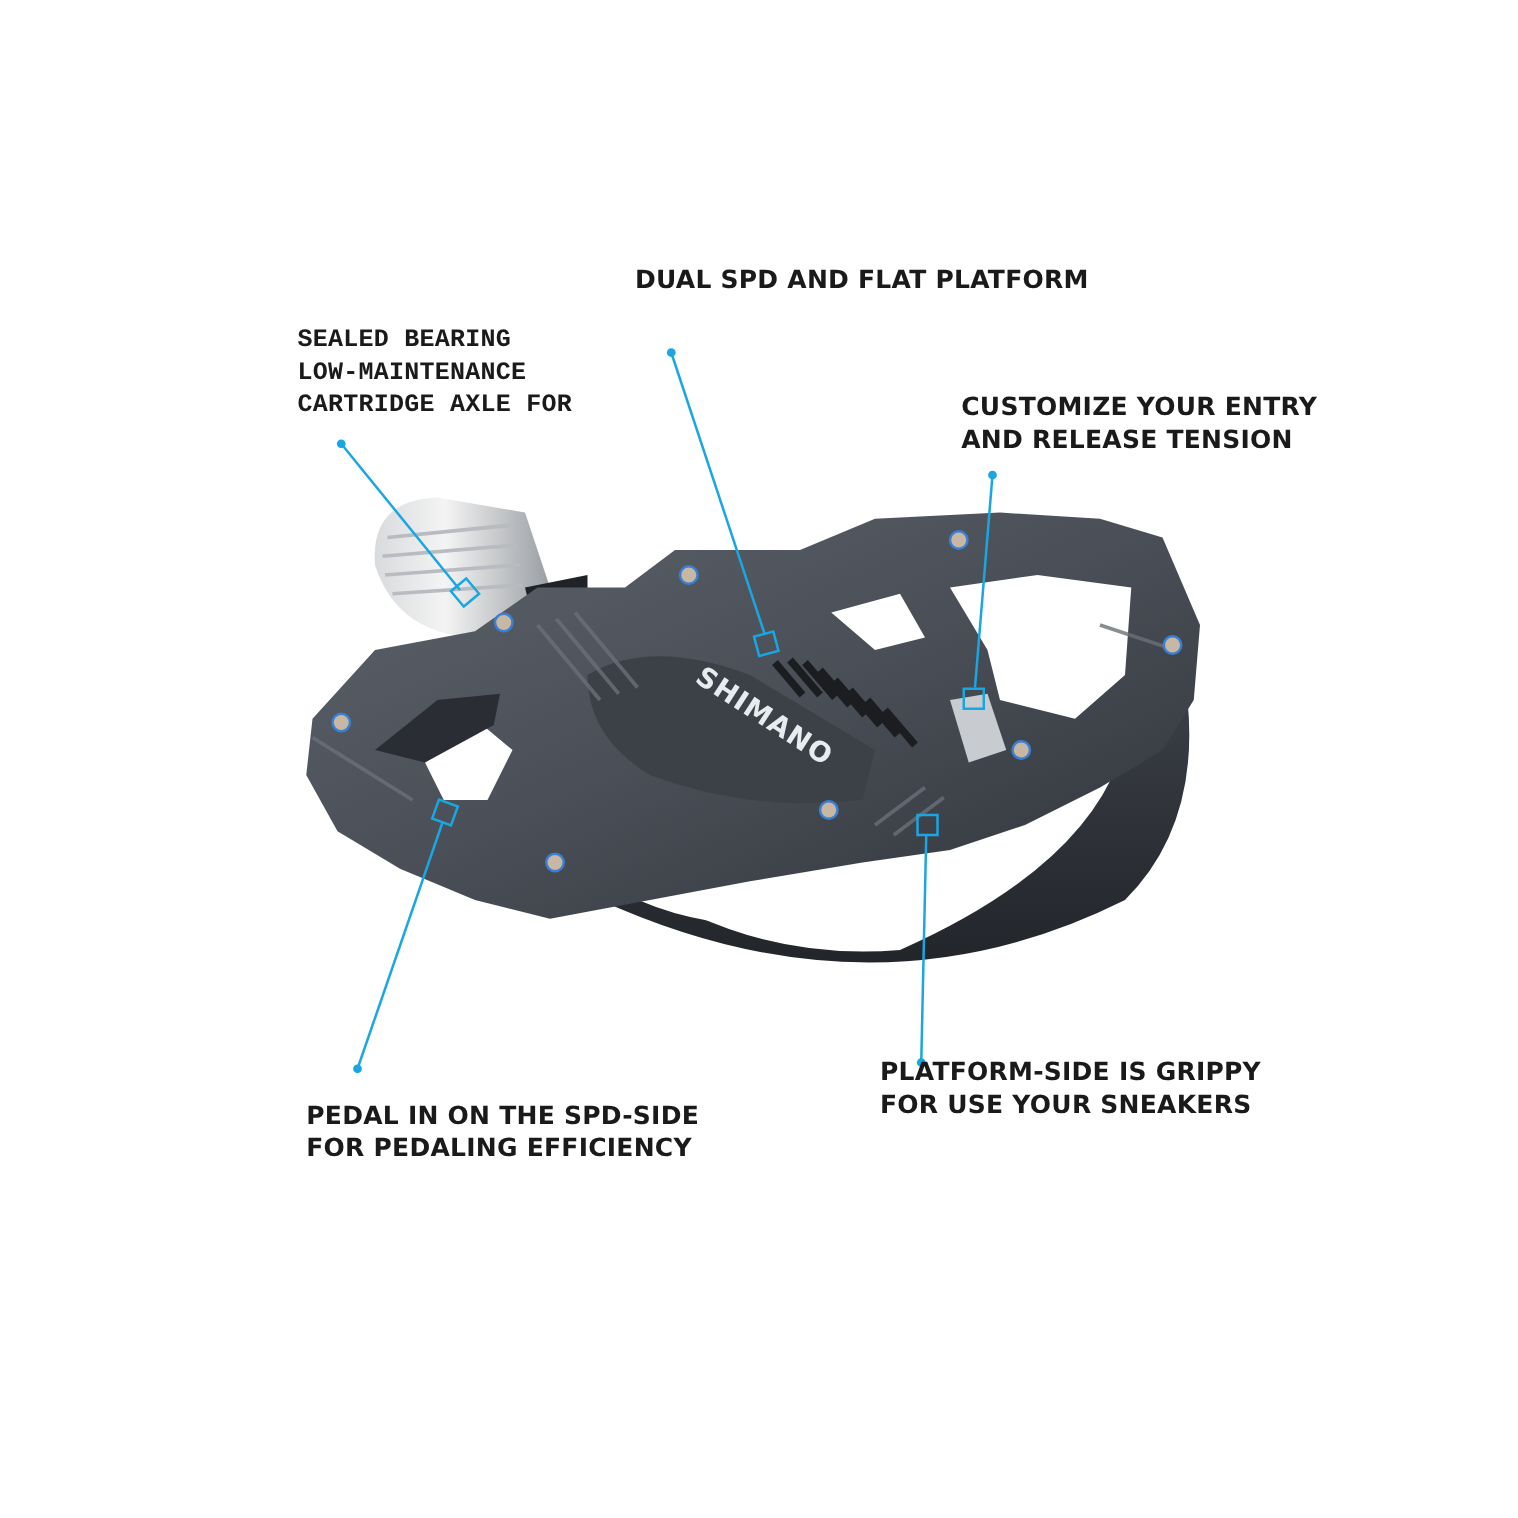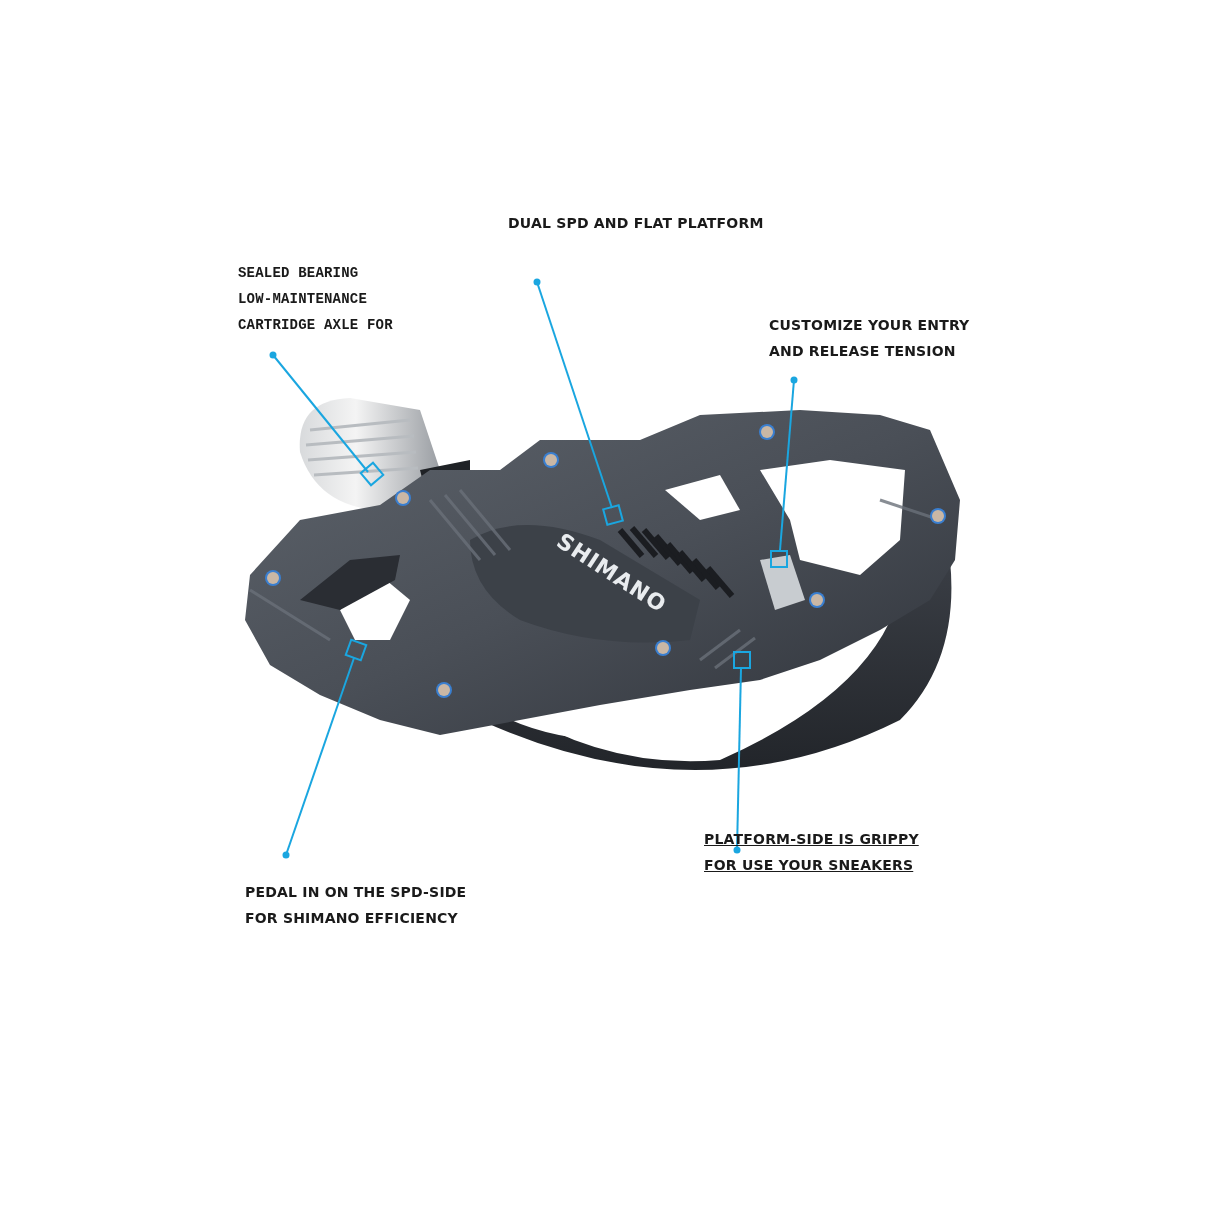--- a/index.html
+++ b/index.html
@@ -1,19 +1,19 @@
 <!DOCTYPE html>
 <html><head>
 <meta charset="utf-8">
 <style>
   html, body { margin:0; padding:0; background:#ffffff; }
   body { width:1214px; height:1214px; position:relative; overflow:hidden;
          font-family:"DejaVu Sans", "Liberation Sans", sans-serif; }
   .canvas { position:absolute; left:0; top:0; width:1214px; height:1214px; }
-  .callout { position:absolute; color:#1a1a1a; font-weight:bold; font-size:14px;
+  .callout { position:absolute; color:#1a1a1a; font-weight:bold; font-size:20px;
              line-height:26px; letter-spacing:0.2px; white-space:nowrap; }
   .callout span { display:block; }
   svg.art { position:absolute; left:0; top:0; }
 </style>
 </head>
 <body>
 
 <div class="canvas">
 
   <svg class="art" width="1214" height="1214" viewBox="0 0 1214 1214">
@@ -142,21 +142,21 @@
     <span>DUAL SPD AND FLAT PLATFORM</span>
   </div>
 
   <div class="callout" style="left:769px; top:312px;">
     <span>CUSTOMIZE YOUR ENTRY</span>
     <span>AND RELEASE TENSION</span>
   </div>
 
   <div class="callout" style="left:245px; top:879px;">
     <span>PEDAL IN ON THE SPD-SIDE</span>
-    <span>FOR SHIMANO EFFICIENCY</span>
+    <span>FOR PEDALING EFFICIENCY</span>
   </div>
 
-  <div class="callout" style="left:704px; top:826px;text-decoration:underline;">
+  <div class="callout" style="left:704px; top:844px;">
     <span>PLATFORM-SIDE IS GRIPPY</span>
     <span>FOR USE YOUR SNEAKERS</span>
   </div>
 
 </div>
 
 </body></html>

